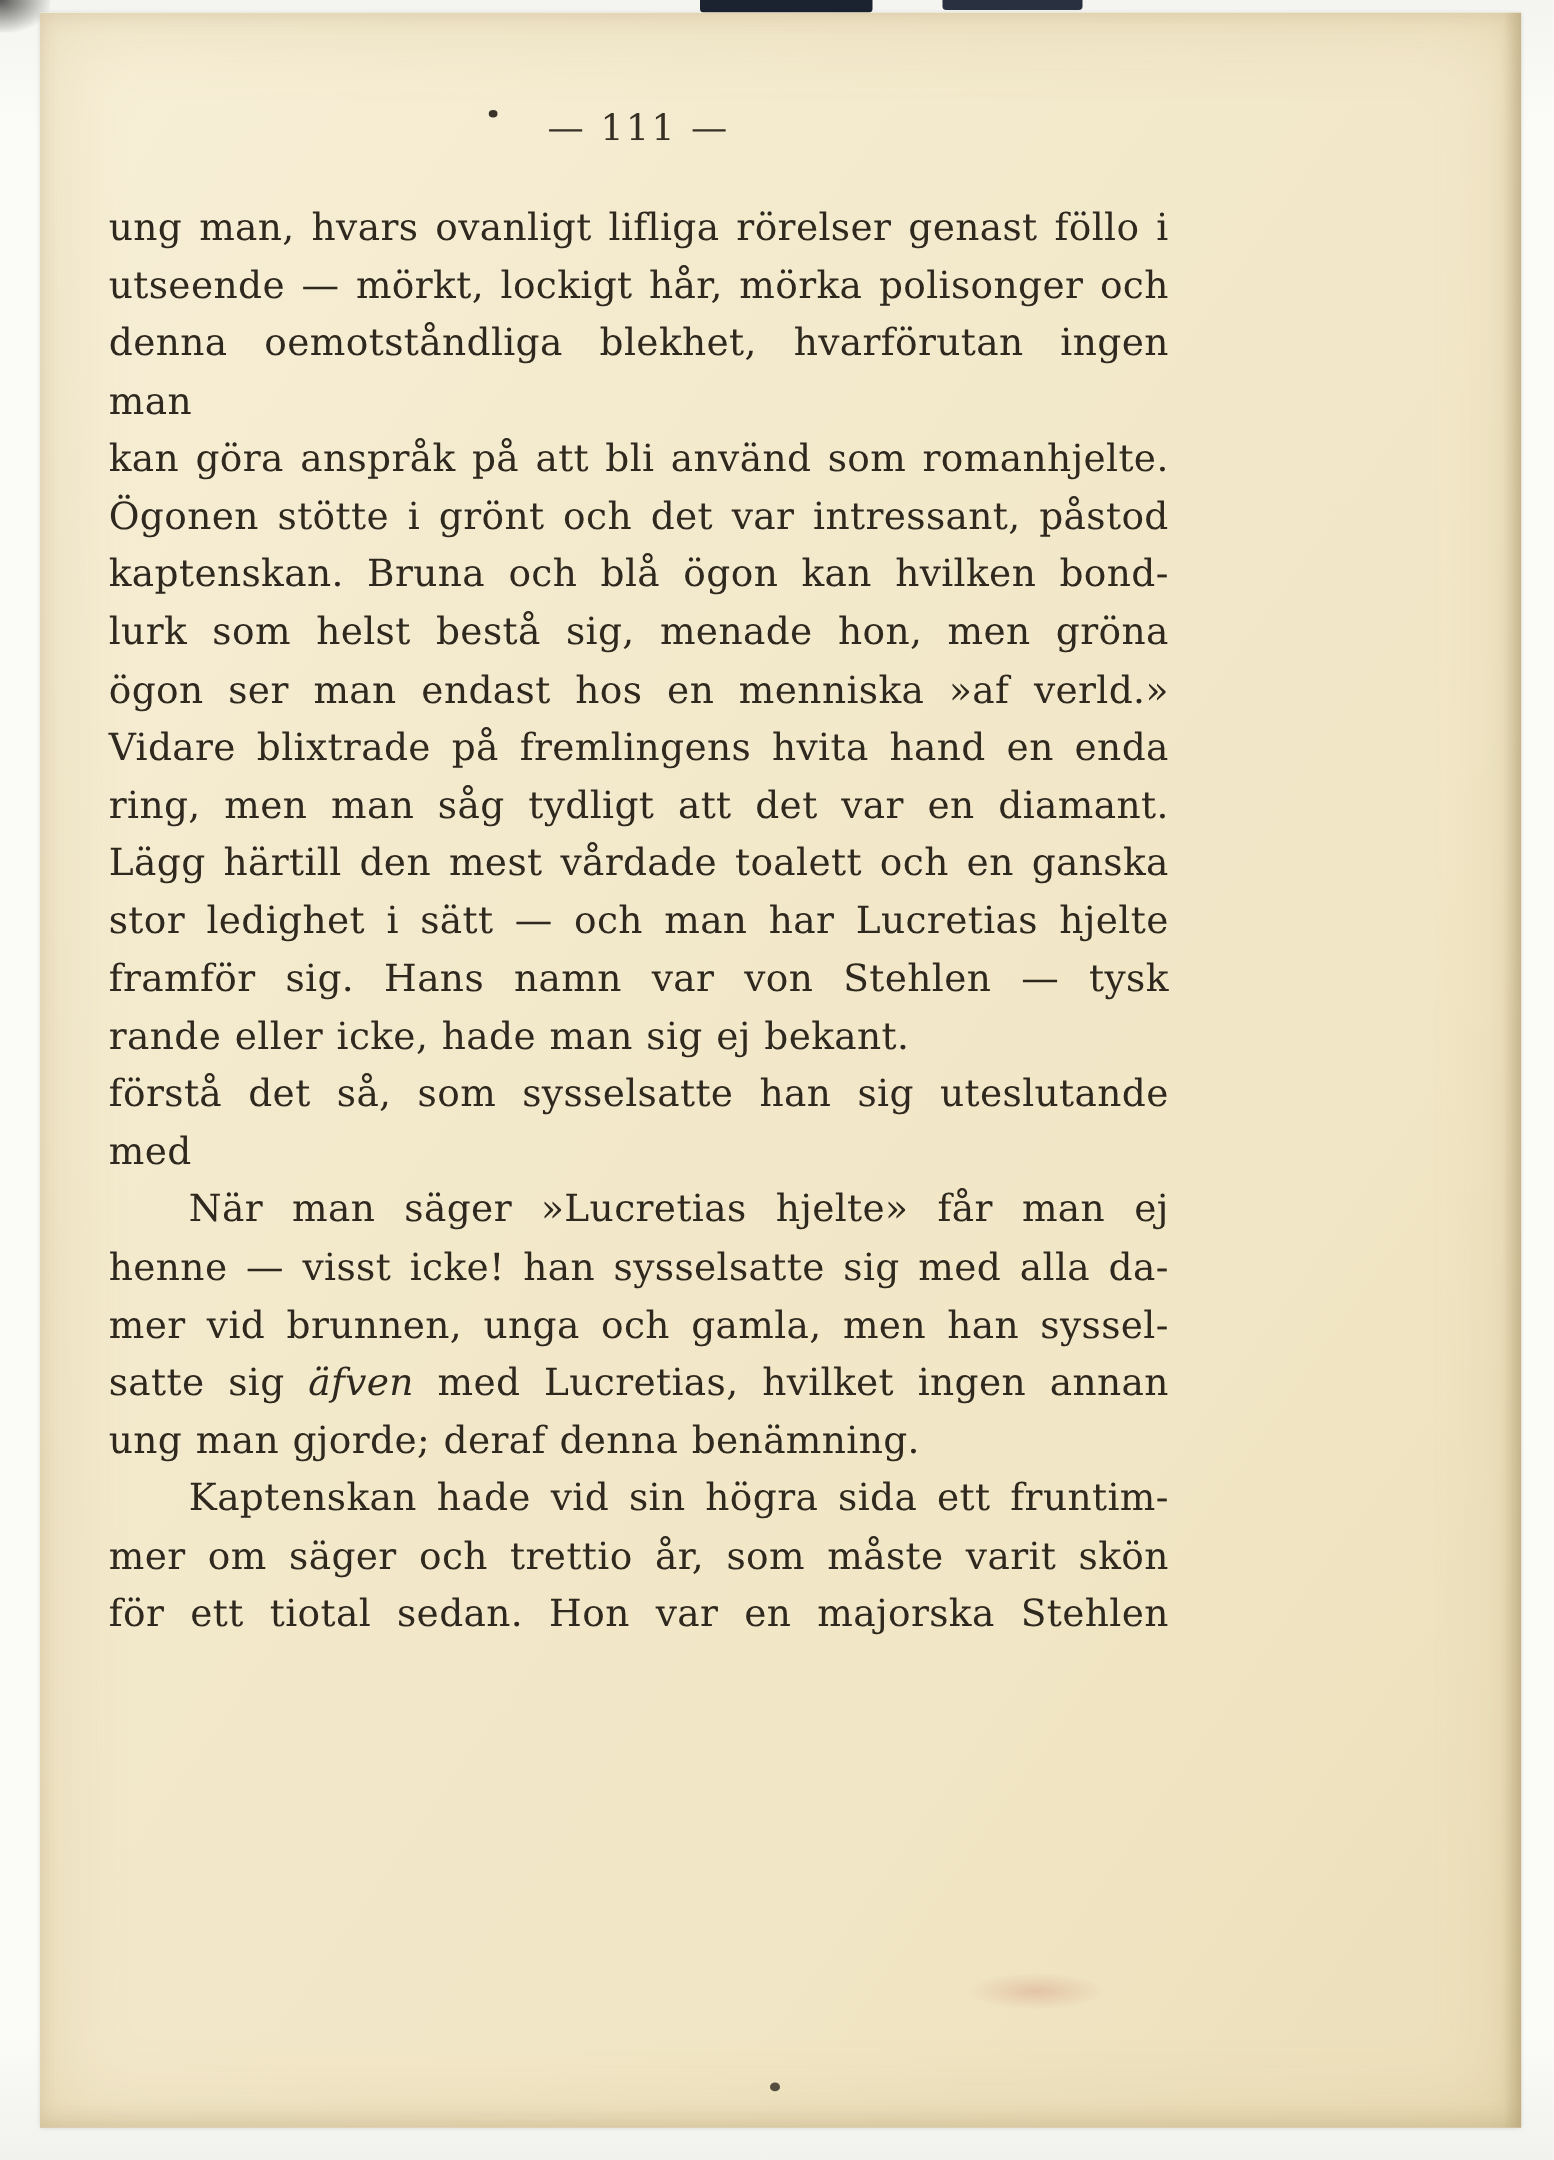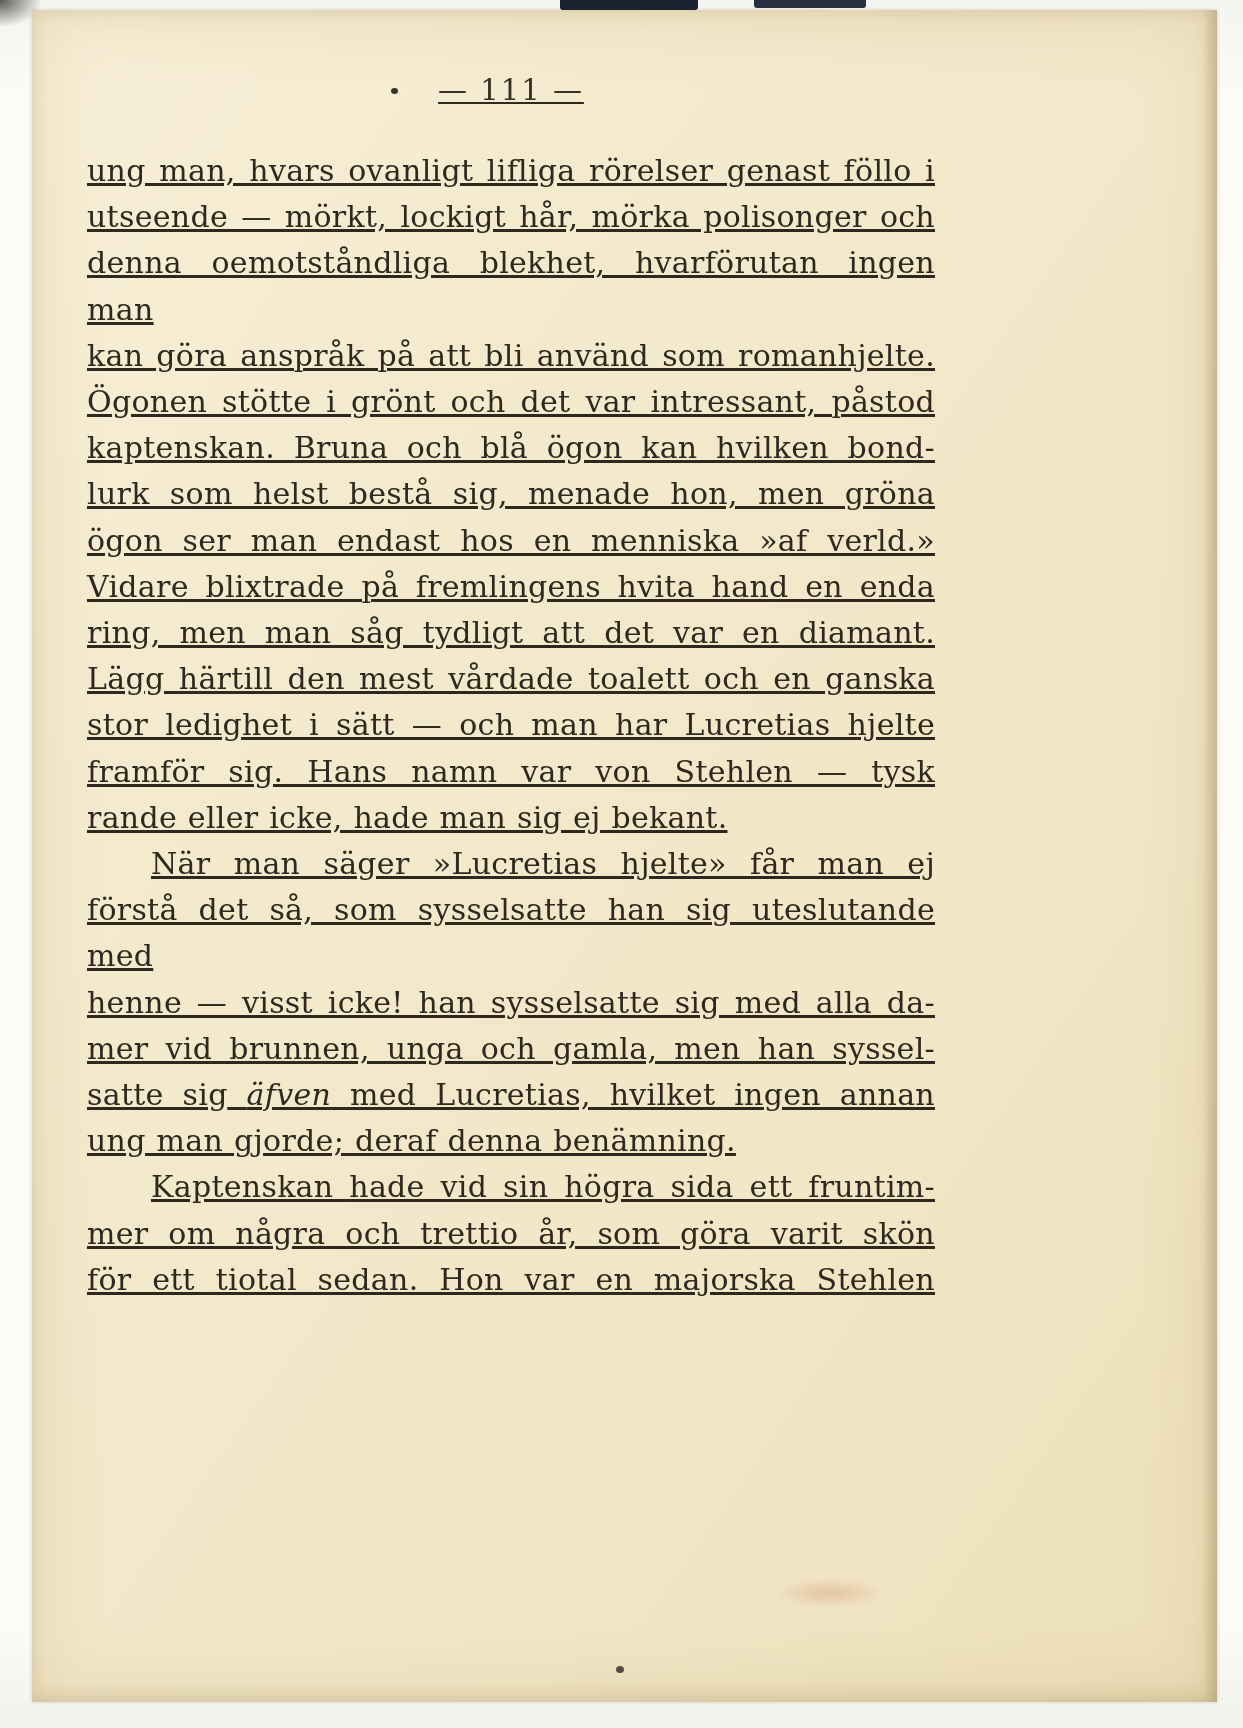--- a/index.html
+++ b/index.html
@@ -28,24 +28,23 @@
       inset 0 0 70px rgba(170, 140, 80, 0.22),
       inset -6px 0 18px rgba(150, 120, 70, 0.18),
       inset 0 -6px 16px rgba(150, 120, 70, 0.12),
       0 0 4px rgba(0,0,0,0.15);
   }
 
   
   .text-block {
     position: absolute;
     left: 55px;
-    top: 62px;
+    top: 74px;
     width: 848px;
     color: #2e281e;
-    text-decoration: underline;
   }
   .page-number {
     text-align: center;
     font-size: 29px;
     line-height: 36px;
     letter-spacing: 2px;
     color: #362f24;
     margin-bottom: 40px;
   }
   .line {
@@ -128,31 +127,31 @@
       <div class="line">ögon ser man endast hos en menniska »af verld.»</div>
       <div class="line">Vidare blixtrade på fremlingens hvita hand en enda</div>
       <div class="line">ring, men man såg tydligt att det var en diamant.</div>
       <div class="line">Lägg härtill den mest vårdade toalett och en ganska</div>
       <div class="line">stor ledighet i sätt — och man har Lucretias hjelte</div>
       <div class="line">framför sig. Hans namn var von Stehlen — tysk</div>
       <div class="line last">rande eller icke, hade man sig ej bekant.</div>
     </div>
 
     <div>
+      <div class="line">förstå det så, som sysselsatte han sig uteslutande med</div>
       <div class="line indent">När man säger »Lucretias hjelte» får man ej</div>
-      <div class="line">förstå det så, som sysselsatte han sig uteslutande med</div>
       <div class="line">henne — visst icke! han sysselsatte sig med alla da-</div>
       <div class="line">mer vid brunnen, unga och gamla, men han syssel-</div>
       <div class="line"><span>satte sig</span> <i>äfven</i> <span>med Lucretias, hvilket ingen annan</span></div>
       <div class="line last">ung man gjorde; deraf denna benämning.</div>
     </div>
 
     <div>
       <div class="line indent">Kaptenskan hade vid sin högra sida ett fruntim-</div>
-      <div class="line">mer om några och trettio år, som göra varit skön</div>
+      <div class="line">mer om säger och trettio år, som måste varit skön</div>
       <div class="line">för ett tiotal sedan. Hon var en majorska Stehlen</div>
     </div>
 
   </div>
 
   <div class="artifact dot-near-number" style="left:359px; top:78px;"></div>
   <div class="artifact smudge-bottom-right"></div>
   <div class="artifact dot-bottom" style="left:584px; top:1656px;"></div>
 
 </div>

